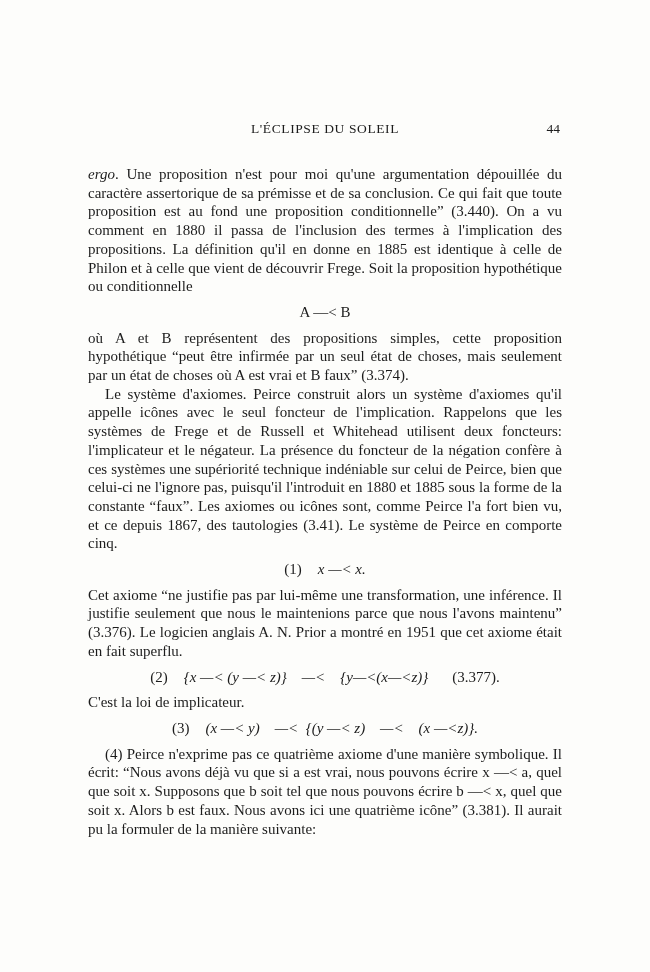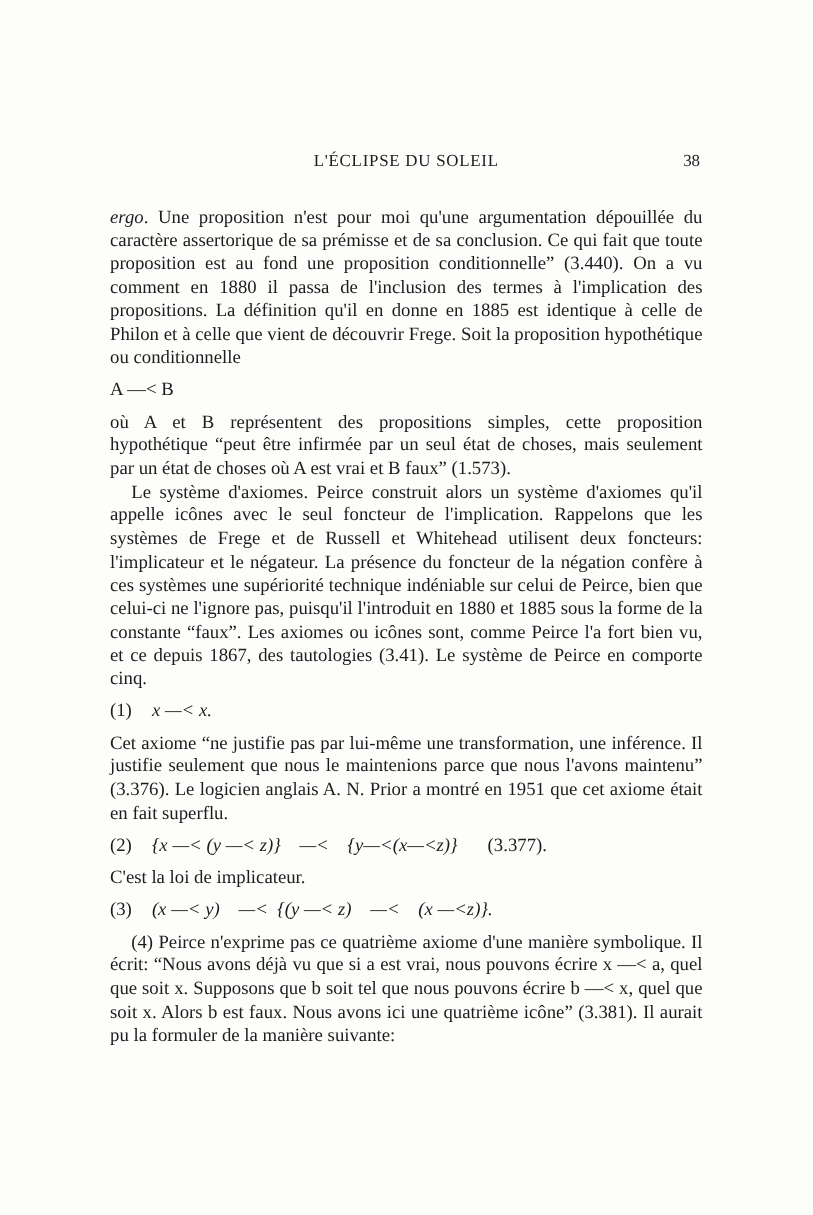--- a/index.html
+++ b/index.html
@@ -40,21 +40,21 @@
     line-height: 18.7px;
     text-align: justify;
   }
   .body-text p {
     margin: 0;
   }
   .indent {
     text-indent: 17px;
   }
   .formula {
-    text-align: left;
+    text-align: center;
     margin: 7px 0;
   }
   .formula-label {
     margin-right: 16px;
   }
   .formula-body {
     font-style: italic;
     white-space: pre;
   }
   .formula-body.roman {
@@ -68,30 +68,30 @@
   }
 </style>
 </head>
 <body>
 
 <div class="page">
   <div class="text-block">
 
     <div class="page-header">
       <span class="running-title">L'ÉCLIPSE DU SOLEIL</span>
-      <span class="page-number">38</span>
+      <span class="page-number">44</span>
     </div>
 
     <div class="body-text">
 
       <p><em>ergo</em><span>. Une proposition n'est pour moi qu'une argumentation dépouillée du caractère assertorique de sa prémisse et de sa conclusion. Ce qui fait que toute proposition est au fond une proposition conditionnelle” (3.440). On a vu comment en 1880 il passa de l'inclusion des termes à l'implication des propositions. La définition qu'il en donne en 1885 est identique à celle de Philon et à celle que vient de découvrir Frege. Soit la proposition hypothétique ou conditionnelle</span></p>
 
       <div class="formula"><span class="formula-body roman">A —&lt; B</span></div>
 
-      <p>où A et B représentent des propositions simples, cette proposition hypothétique “peut être infirmée par un seul état de choses, mais seulement par un état de choses où A est vrai et B faux” (1.573).</p>
+      <p>où A et B représentent des propositions simples, cette proposition hypothétique “peut être infirmée par un seul état de choses, mais seulement par un état de choses où A est vrai et B faux” (3.374).</p>
 
       <p class="indent">Le système d'axiomes. Peirce construit alors un système d'axiomes qu'il appelle icônes avec le seul foncteur de l'implication. Rappelons que les systèmes de Frege et de Russell et Whitehead utilisent deux foncteurs: l'implicateur et le négateur. La présence du foncteur de la négation confère à ces systèmes une supériorité technique indéniable sur celui de Peirce, bien que celui-ci ne l'ignore pas, puisqu'il l'introduit en 1880 et 1885 sous la forme de la constante “faux”. Les axiomes ou icônes sont, comme Peirce l'a fort bien vu, et ce depuis 1867, des tautologies (3.41). Le système de Peirce en comporte cinq.</p>
 
       <div class="formula"><span class="formula-label">(1)</span><span class="formula-body">x —&lt; x.</span></div>
 
       <p>Cet axiome “ne justifie pas par lui-même une transformation, une inférence. Il justifie seulement que nous le maintenions parce que nous l'avons maintenu” (3.376). Le logicien anglais A. N. Prior a montré en 1951 que cet axiome était en fait superflu.</p>
 
       <div class="formula"><span class="formula-label">(2)</span><span class="formula-body">{x —&lt; (y —&lt; z)}    —&lt;    {y—&lt;(x—&lt;z)}</span><span class="formula-ref">(3.377).</span></div>
 
       <p>C'est la loi de implicateur.</p>

